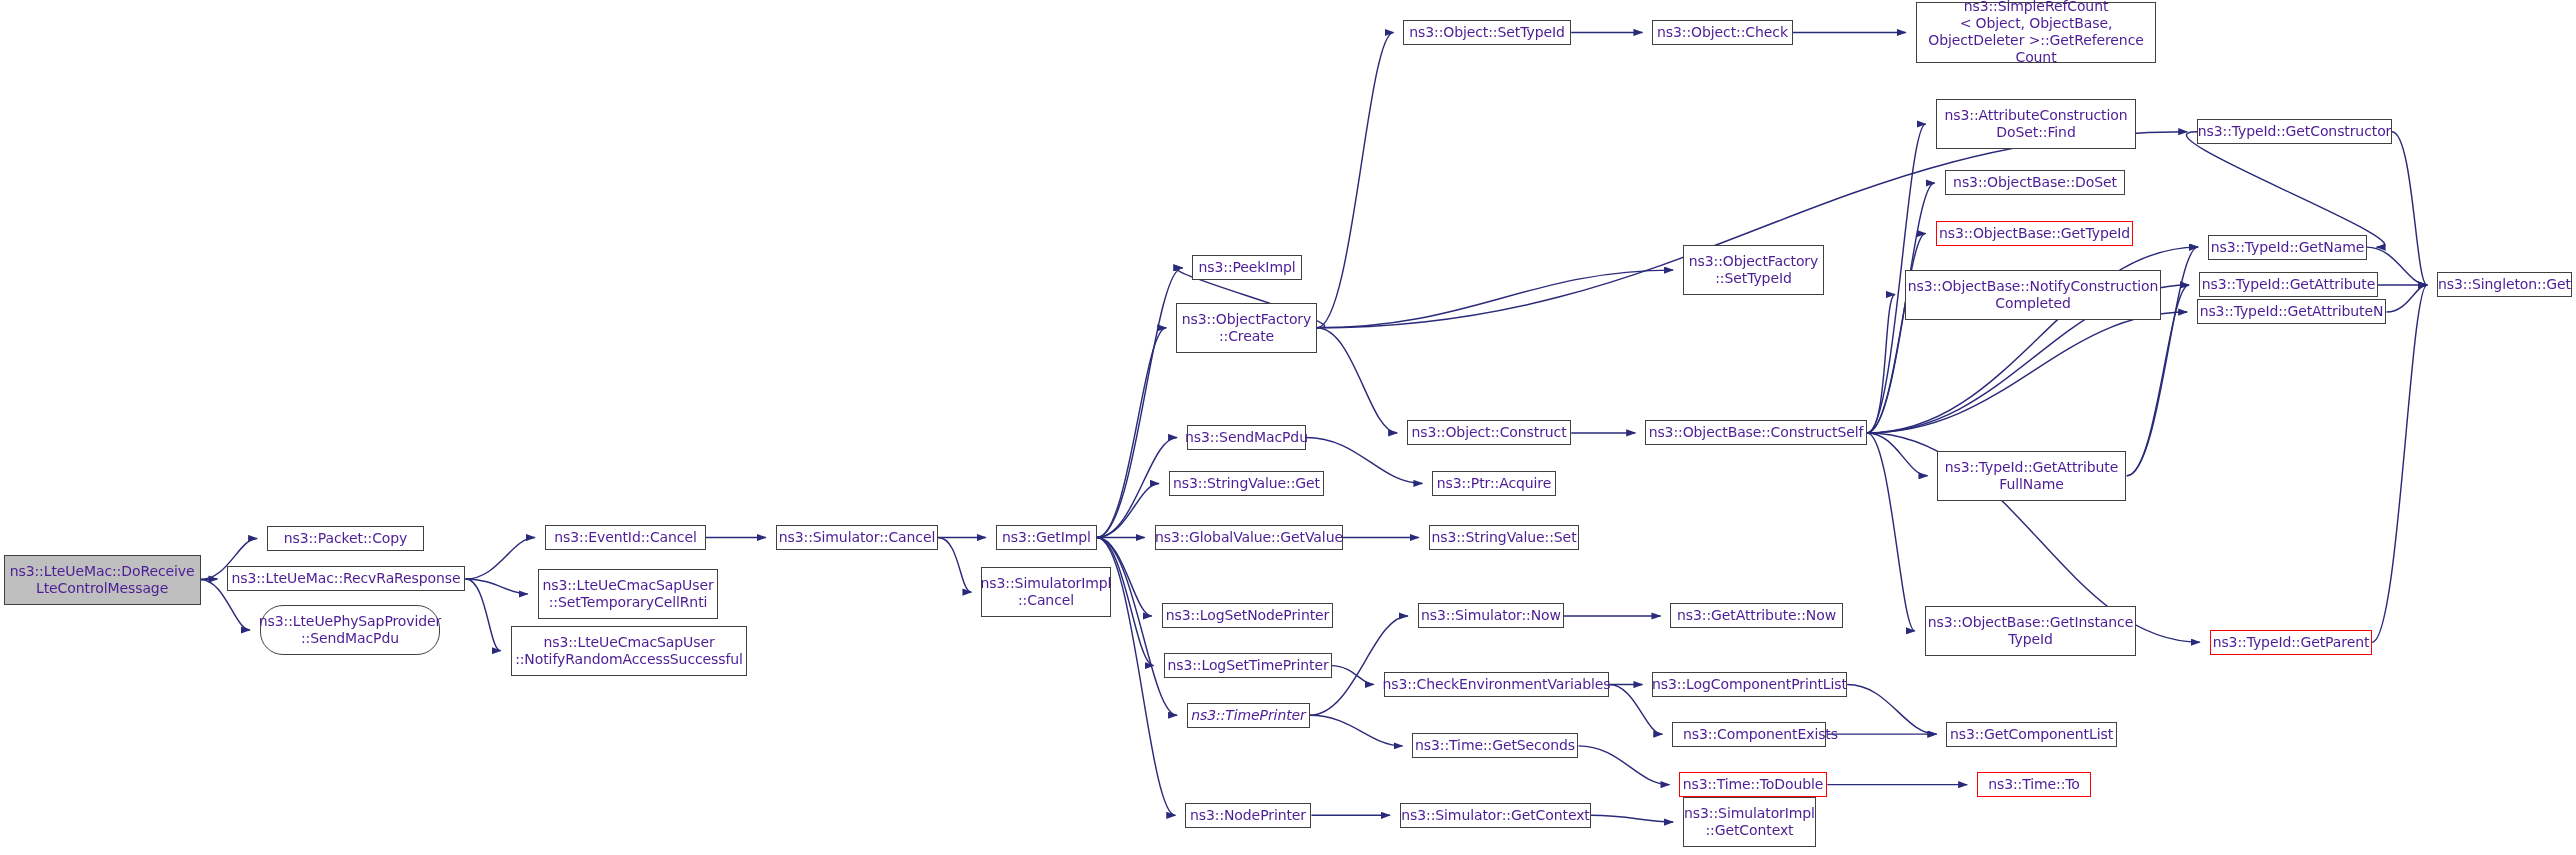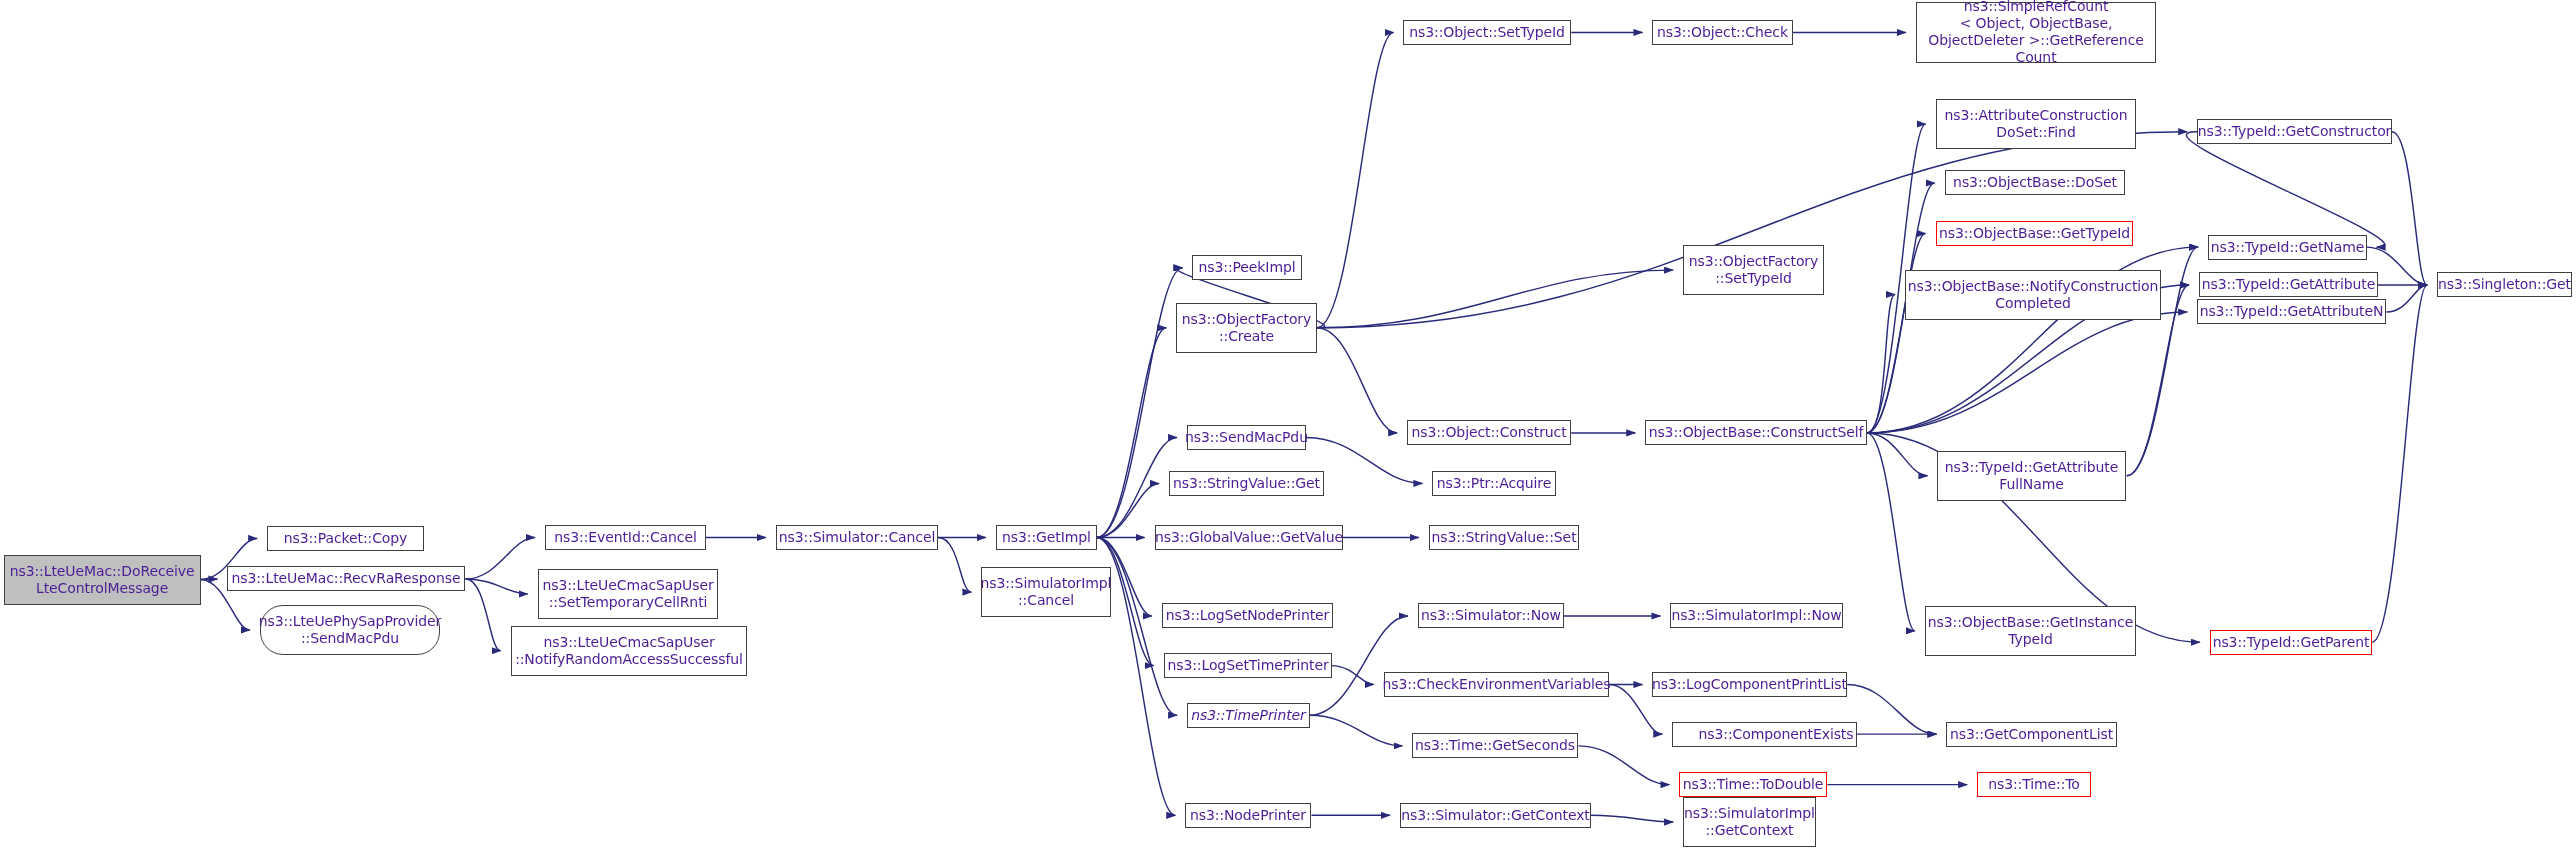--- a/index.html
+++ b/index.html
@@ -167,23 +167,23 @@
       <div class="node" style="left: 1936px; top: 99px; width: 200px; height: 50px;"><span>ns3::AttributeConstruction
 DoSet::Find</span></div>
       <div class="node" style="left: 1945px; top: 170px; width: 180px; height: 25px;"><span>ns3::ObjectBase::DoSet</span></div>
       <div class="node red" style="left: 1936px; top: 221px; width: 197px; height: 25px;"><span>ns3::ObjectBase::GetTypeId</span></div>
       <div class="node" style="left: 1905px; top: 270px; width: 256px; height: 50px;"><span>ns3::ObjectBase::NotifyConstruction
 Completed</span></div>
       <div class="node" style="left: 1937px; top: 451px; width: 189px; height: 50px;"><span>ns3::TypeId::GetAttribute
 FullName</span></div>
       <div class="node" style="left: 1925px; top: 606px; width: 211px; height: 50px;"><span>ns3::ObjectBase::GetInstance
 TypeId</span></div>
-      <div class="node" style="left: 1670px; top: 603px; width: 173px; height: 25px;"><span>ns3::SimulatorImpl::Now</span></div>
+      <div class="node" style="left: 1670px; top: 603px; width: 173px; height: 25px;"><span>ns3::GetAttribute::Now</span></div>
       <div class="node" style="left: 1652px; top: 672px; width: 195px; height: 25px;"><span>ns3::LogComponentPrintList</span></div>
-      <div class="node" style="left: 1672px; top: 722px; width: 185px; height: 25px; padding-left: 23px;"><span>ns3::ComponentExists</span></div>
+      <div class="node" style="left: 1672px; top: 722px; width: 154px; height: 25px; padding-left: 23px;"><span>ns3::ComponentExists</span></div>
       <div class="node red" style="left: 1679px; top: 772px; width: 148px; height: 25px;"><span>ns3::Time::ToDouble</span></div>
       <div class="node" style="left: 1683px; top: 797px; width: 133px; height: 50px;"><span>ns3::SimulatorImpl
 ::GetContext</span></div>
       <div class="node" style="left: 1946px; top: 722px; width: 171px; height: 25px;"><span>ns3::GetComponentList</span></div>
       <div class="node red" style="left: 1977px; top: 772px; width: 114px; height: 25px;"><span>ns3::Time::To</span></div>
       <div class="node" style="left: 2197px; top: 119px; width: 195px; height: 25px;"><span>ns3::TypeId::GetConstructor</span></div>
       <div class="node" style="left: 2208px; top: 235px; width: 159px; height: 25px;"><span>ns3::TypeId::GetName</span></div>
       <div class="node" style="left: 2199px; top: 272px; width: 179px; height: 25px;"><span>ns3::TypeId::GetAttribute</span></div>
       <div class="node" style="left: 2197px; top: 299px; width: 189px; height: 25px;"><span>ns3::TypeId::GetAttributeN</span></div>
       <div class="node red" style="left: 2210px; top: 630px; width: 162px; height: 25px; text-align: right;"><span>ns3::TypeId::GetParent</span></div>

